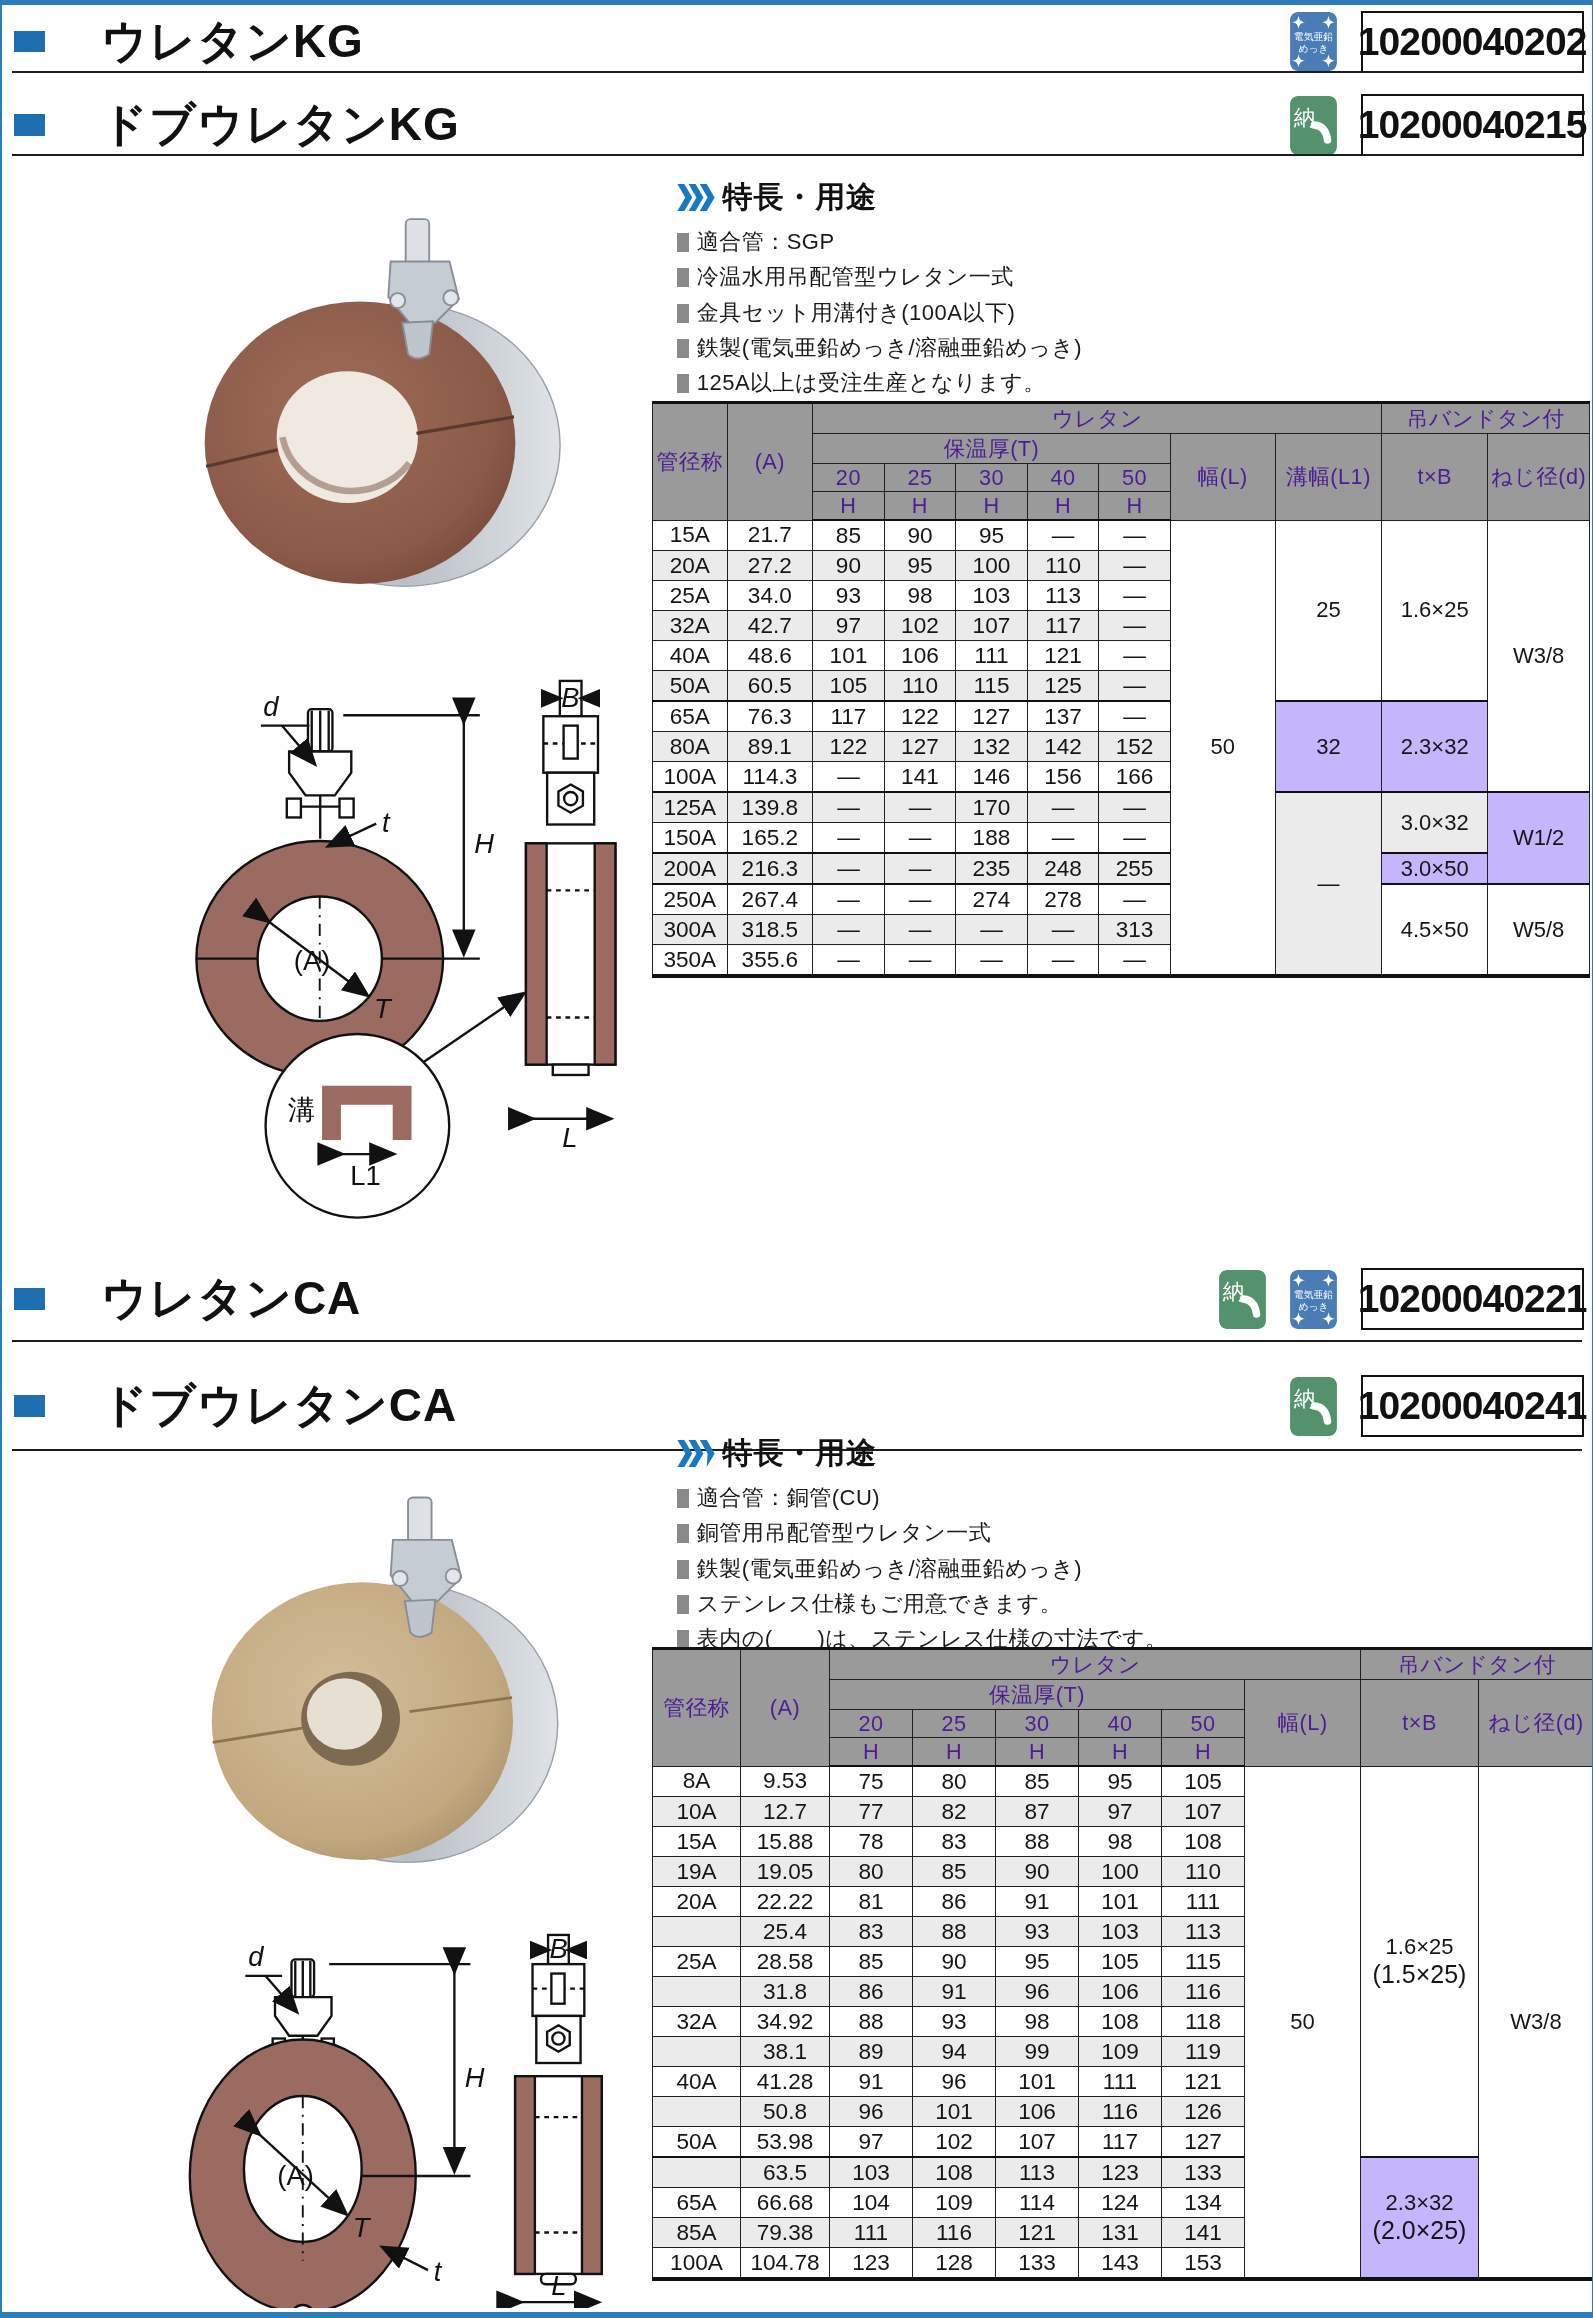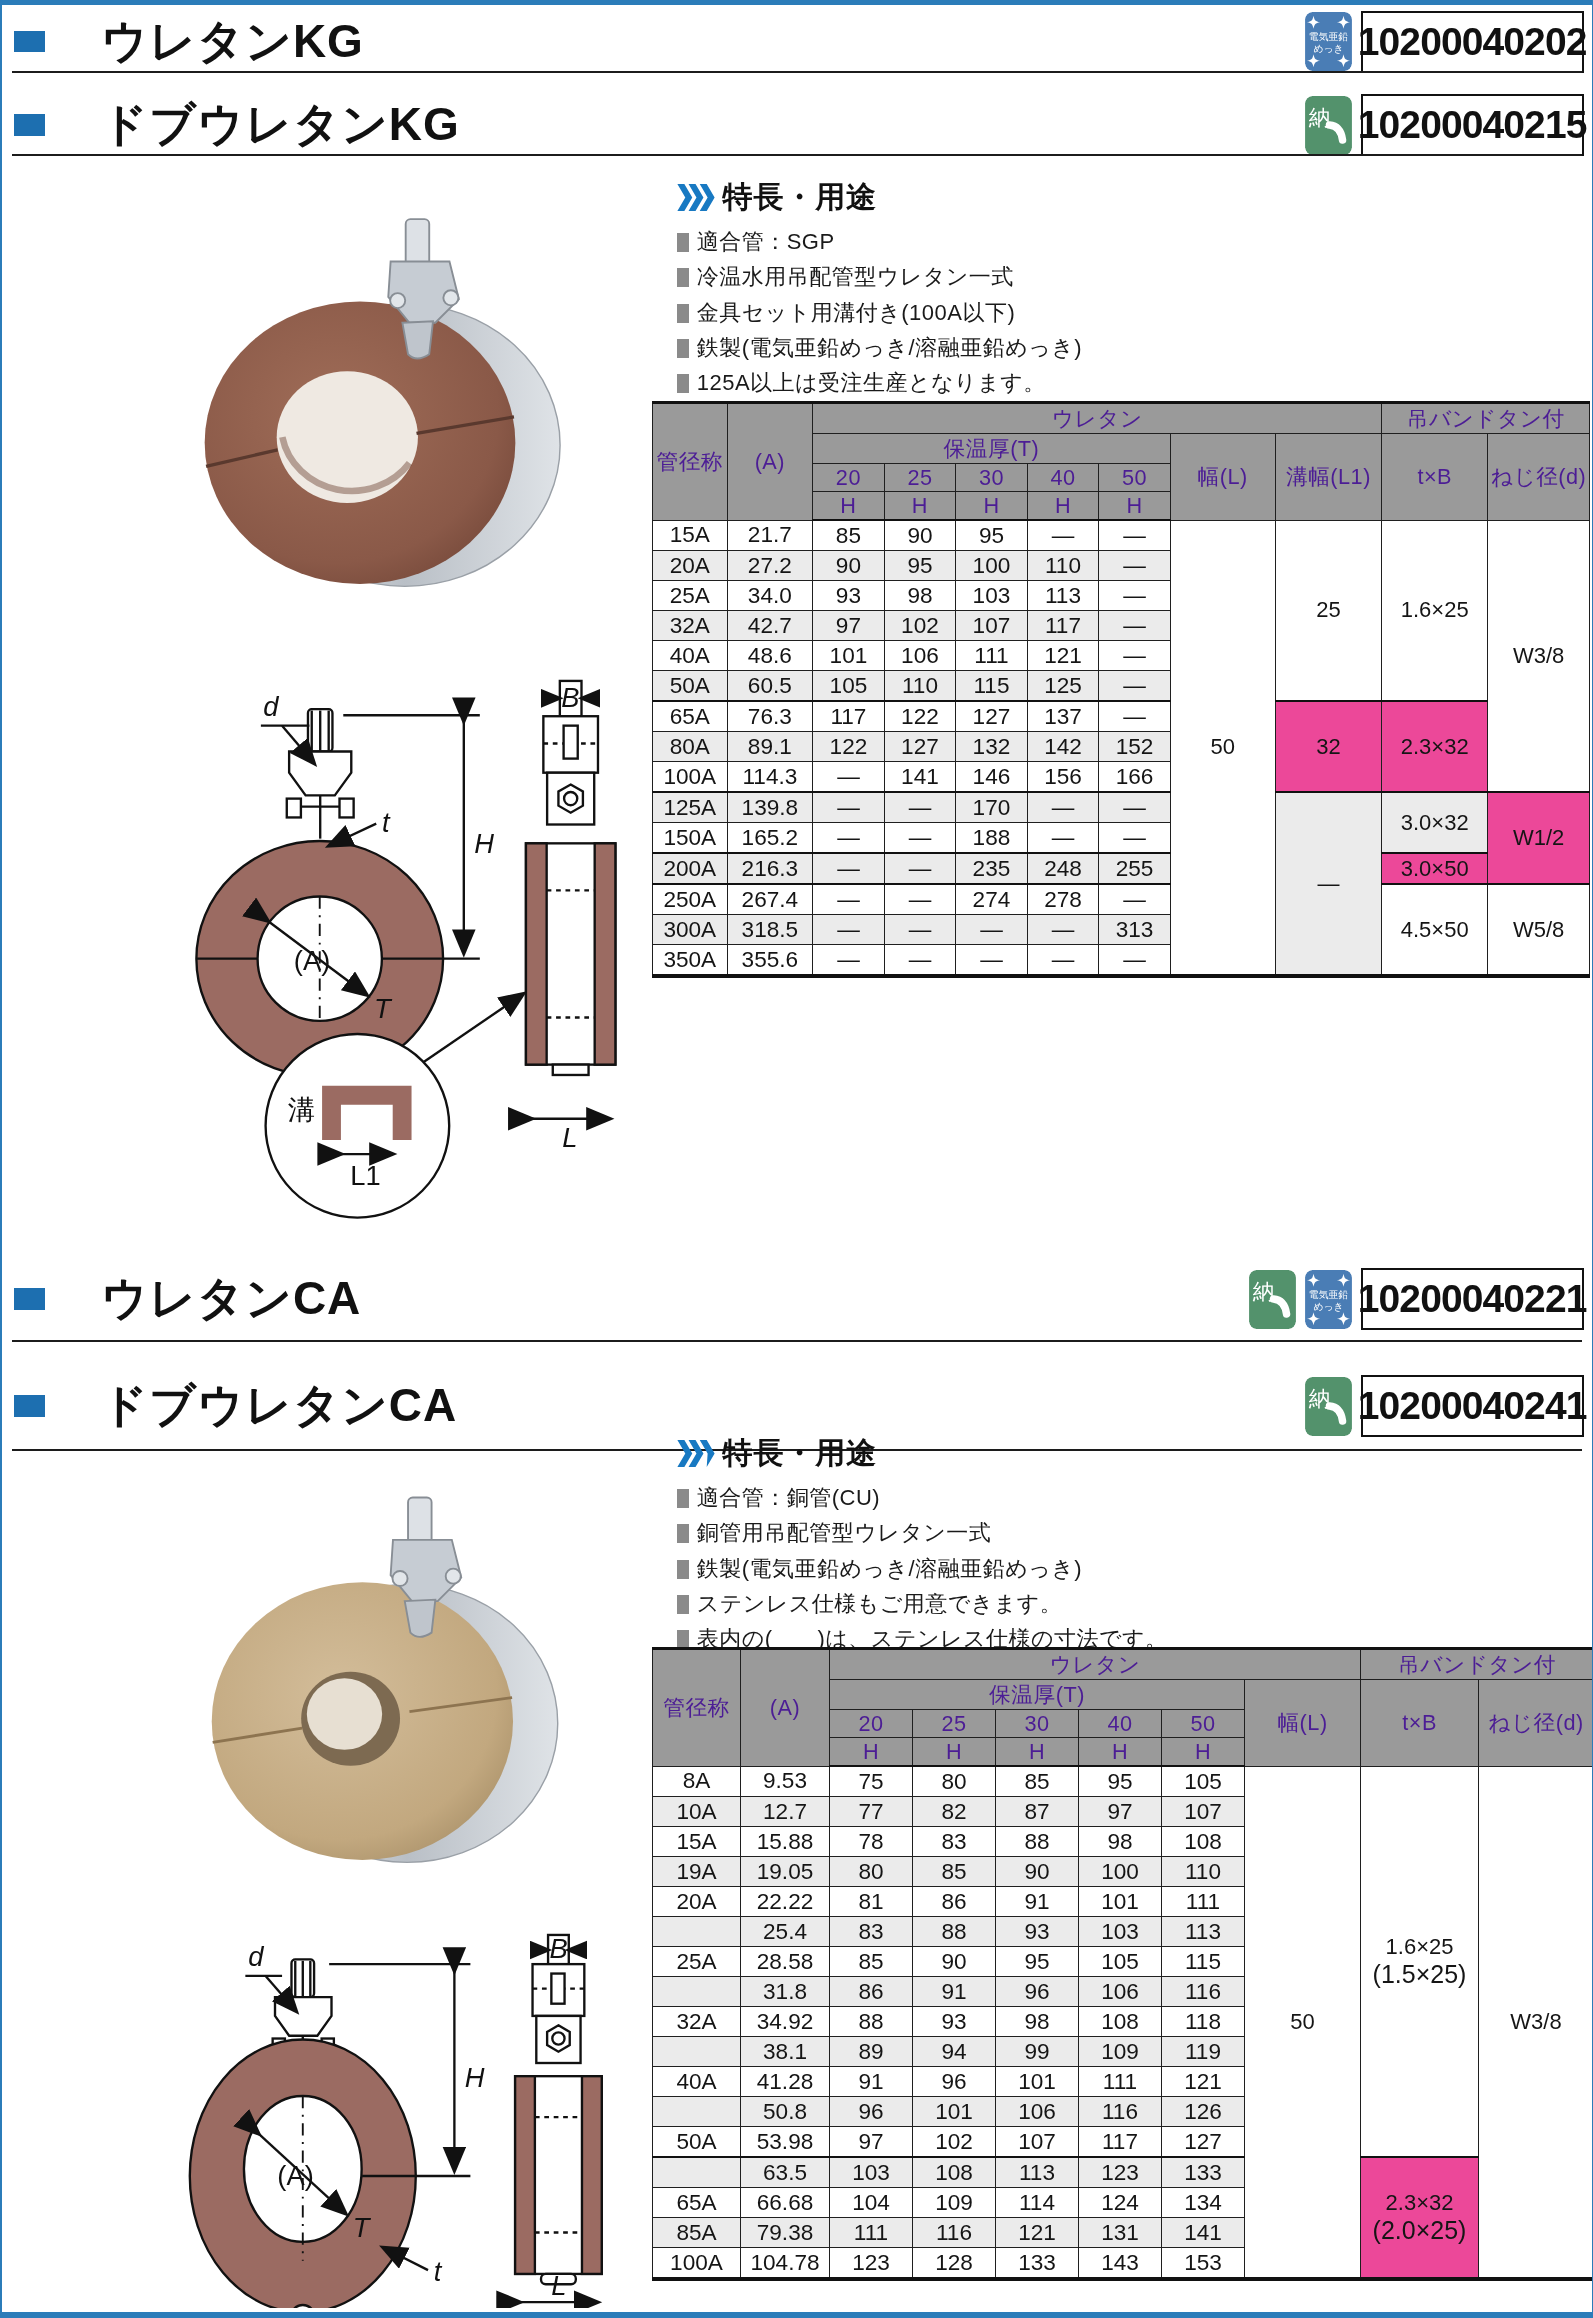--- a/index.html
+++ b/index.html
@@ -9,21 +9,21 @@
   .frame{position:absolute;background:#2b7cb9;z-index:50;}
   #frame-top{left:0;top:0;width:1594px;height:4.7px;}
   #frame-bottom{left:0;top:2312px;width:1594px;height:7px;}
   #frame-left{left:0;top:0;width:2.4px;height:2319px;}
   #frame-right{right:0;top:0;width:2.4px;height:2319px;}
 
   
   .sec-row{position:absolute;left:14px;right:10.4px;height:66px;display:flex;align-items:center;}
   .bullet{width:31px;height:21.7px;background:#1d6fb0;flex:0 0 auto;}
   .sec-title{font-size:46px;font-weight:bold;letter-spacing:0.9px;margin-left:56px;white-space:nowrap;}
-  .sec-right{margin-left:auto;display:flex;align-items:center;gap:9px;}
+  .sec-right{margin-left:auto;display:flex;align-items:center;gap:24px;}
   .code-box{width:219px;height:58px;border:2.4px solid #111;display:flex;align-items:center;justify-content:center;background:#fff;}
   .code-box span{font-size:39px;font-weight:bold;letter-spacing:-0.9px;}
   .hrline{position:absolute;left:11.8px;right:11.8px;height:1.9px;background:#1c1c1c;}
 
   .badge{width:47px;height:59px;border-radius:7.5px;flex:0 0 auto;}
 
   
   .features{position:absolute;left:677px;width:909px;}
   .feat-title{display:flex;align-items:center;gap:7.5px;}
   .feat-title span{font-size:30px;font-weight:bold;letter-spacing:0.9px;}
@@ -36,21 +36,21 @@
   .cat-table{position:absolute;left:652px;border-collapse:collapse;table-layout:fixed;background:#fff;}
   .cat-table th,.cat-table td{border:0.9px solid #1f1f1f;text-align:center;vertical-align:middle;padding:0;}
   .cat-table{border:1.4px solid #111;border-top:3.3px solid #111;border-bottom:4.2px solid #111;}
   .cat-table thead th{background:#9a9a9a;color:#4c1d95;font-weight:normal;font-size:21.7px;height:27px;letter-spacing:0.5px;}
   .cat-table thead tr:last-child th{border-bottom:2.4px solid #111;}
   .cat-table tbody td{font-size:22.6px;color:#151515;}
   #table-0 tbody td{height:29px;}
   #table-1 tbody td{height:29px;}
   .cat-table tbody tr.band td{background:#ebebeb;}
   .cat-table td.mg{background:#ffffff;font-size:22px;}
-  .cat-table td.mg.shade{background:#ec4899;}
+  .cat-table td.mg.shade{background:#c4b5fd;}
   .cat-table tr.hsep td{border-top:2.8px solid #111;}
   .mg .l2{display:block;font-size:25px;}
 
   svg text{font-family:"Liberation Sans", sans-serif;}
   .dim{font-size:58px;font-style:italic;fill:#111;}
 </style>
 </head>
 <body>
 
 <div id="page">

